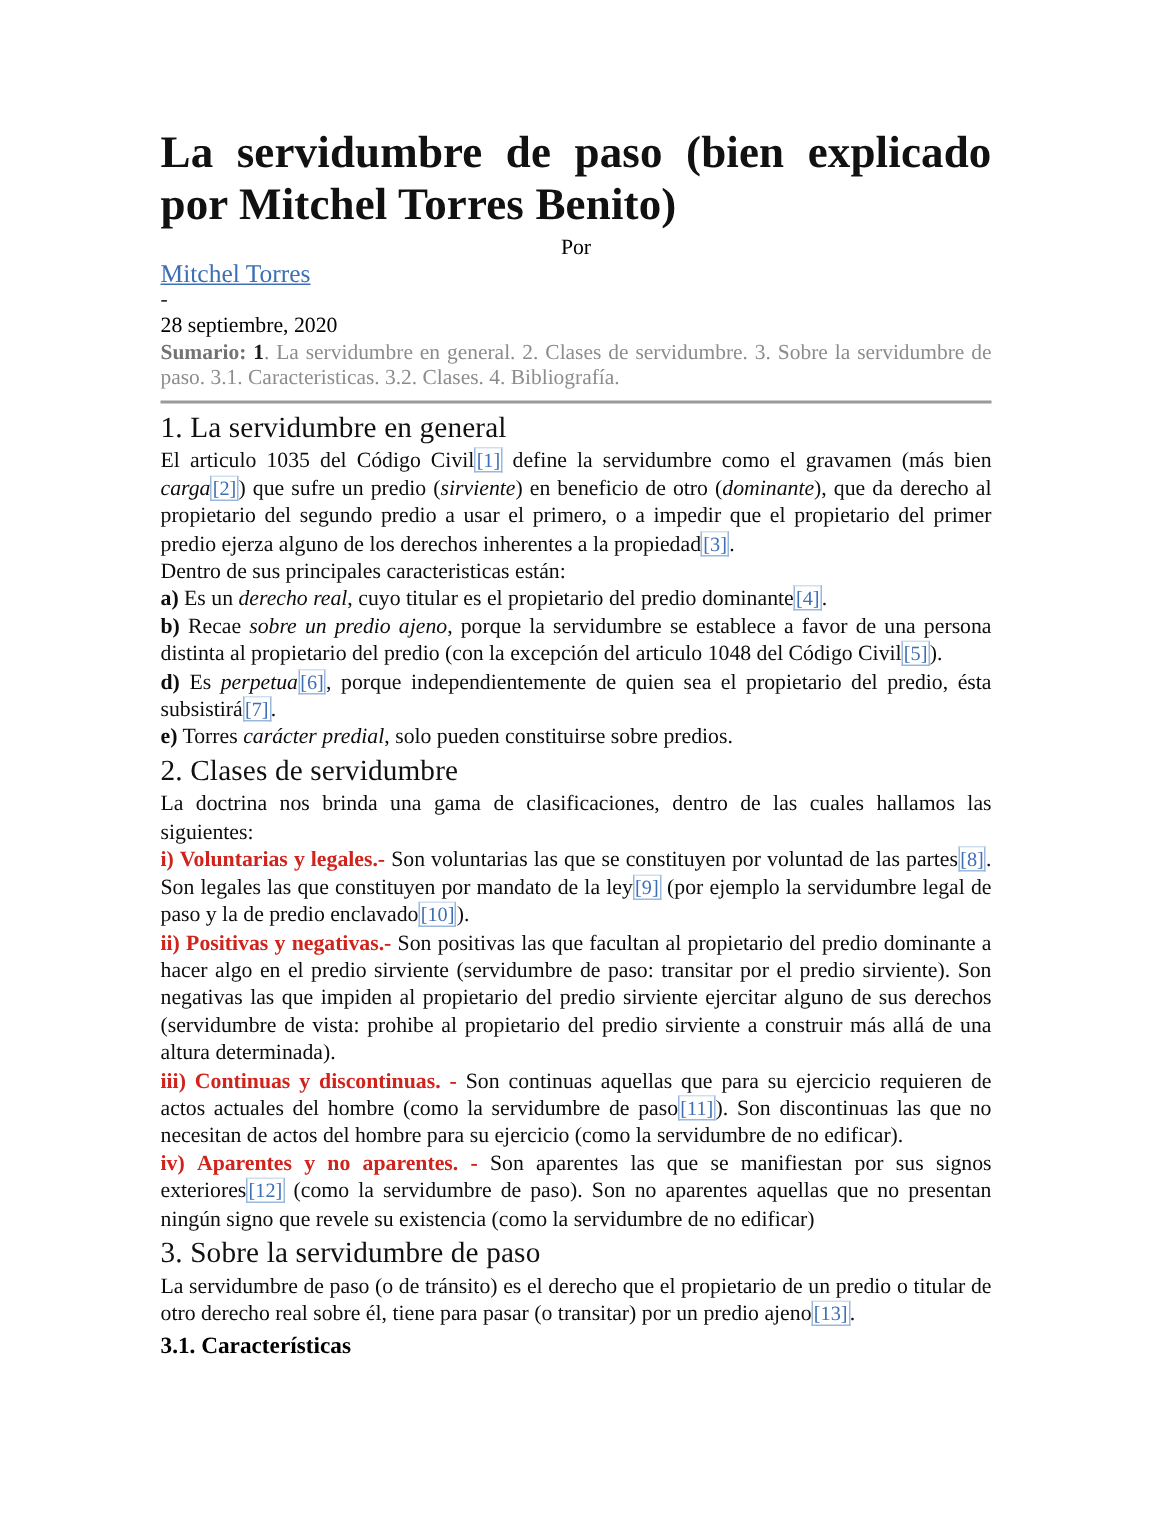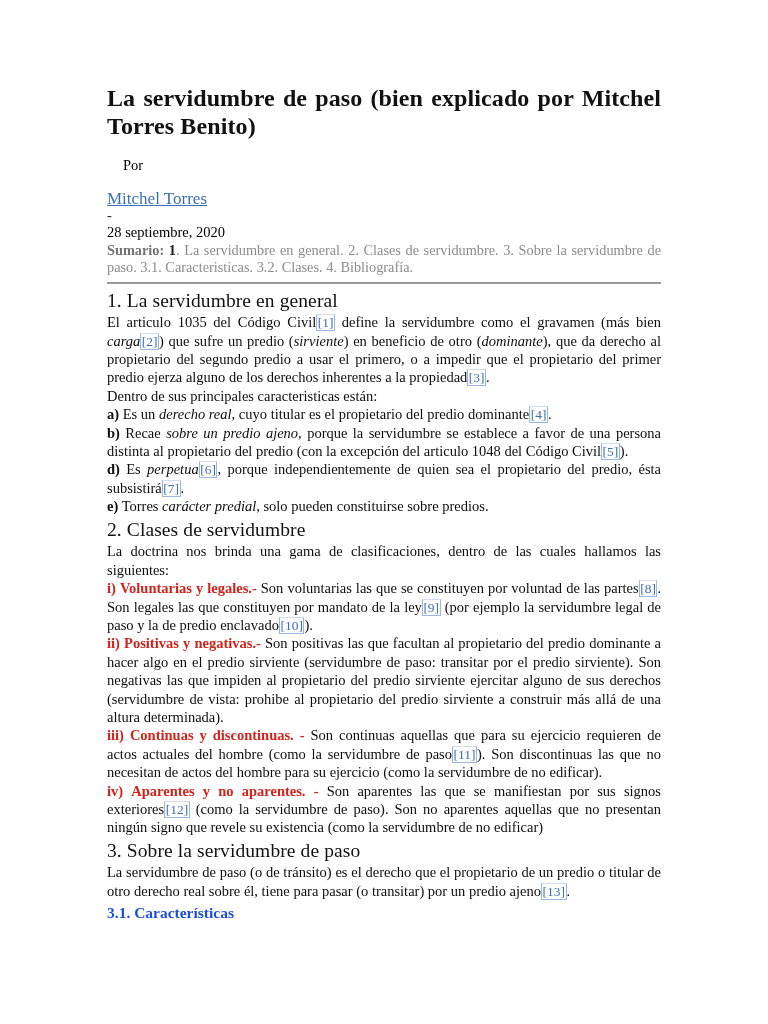--- a/index.html
+++ b/index.html
@@ -22,33 +22,34 @@
     background: #ffffff;
     box-sizing: border-box;
     padding: 84px 107px 0 107px;
   }
   .doc {
     width: 554px;
   }
 
   
   .doc-title {
-    font-size: 24px;
+    font-size: 30px;
     font-weight: bold;
     line-height: 1.18;
     letter-spacing: 0.1px;
     text-align: justify;
     text-align-last: left;
     margin: 0 0 2px 0;
     color: #111111;
   }
   .byline-label {
     font-size: 14.5px;
     line-height: 17px;
-    margin: 16px;
+    margin: 0;
+    text-align: center;
   }
   .author-link {
     font-size: 17px;
     line-height: 18px;
     color: #3d6fb4;
     text-decoration: underline;
     display: inline-block;
     margin: 0;
     cursor: pointer;
   }
@@ -95,21 +96,21 @@
     line-height: 1.16;
     margin: 3px 0 1px 0;
     color: #111111;
     letter-spacing: 0.1px;
   }
   h3.subsec {
     font-size: 15.5px;
     font-weight: bold;
     line-height: 1.2;
     margin: 4px 0 0 0;
-    color: #1d4ed8;
+    color: #000000;
   }
 
   
   p.body {
     font-size: 14.5px;
     line-height: 18.4px;
     text-align: justify;
     text-align-last: left;
     margin: 0;
     color: #0d0d0d;

